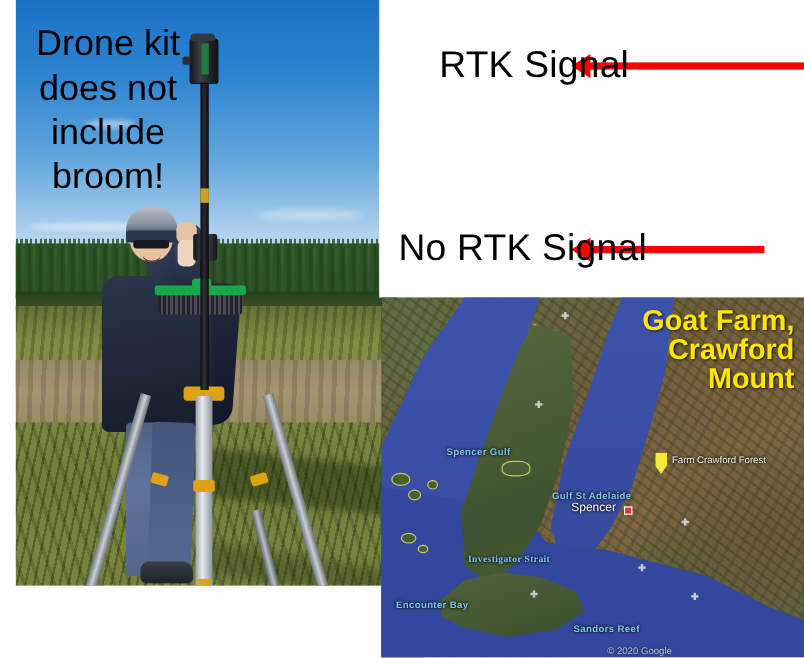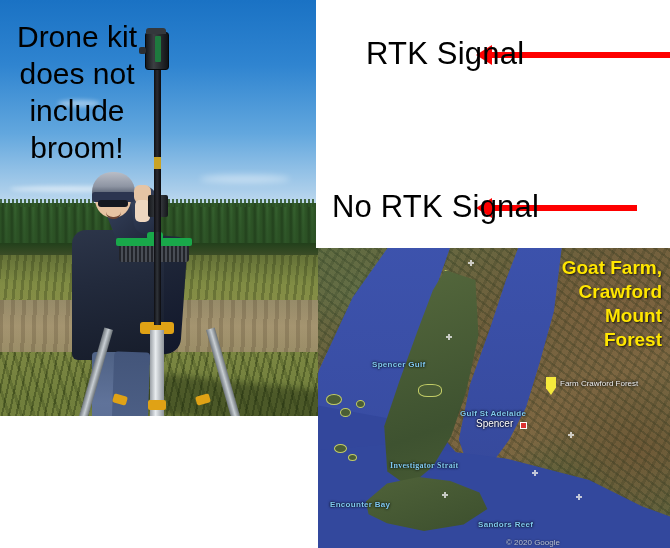--- a/index.html
+++ b/index.html
@@ -1,20 +1,20 @@
 <!DOCTYPE html>
 <html><head>
 <meta charset="utf-8">
 <style>
   html,body{margin:0;padding:0;background:#fff;}
   body{width:670px;height:548px;font-family:"Liberation Sans",sans-serif;}
   #stage{position:relative;width:670px;height:548px;overflow:hidden;background:#fff;}
 
   
-  #photo{position:absolute;left:0;top:0;width:318px;height:416px;overflow:hidden;}
+  #photo{position:absolute;left:13px;top:0;width:318px;height:488px;overflow:hidden;}
   .sky{position:absolute;left:0;top:0;width:318px;height:215px;
        background:linear-gradient(180deg,#1a72c4 0%,#2f84d0 30%,#62a7de 62%,#a9cdea 88%,#cfe2f2 100%);}
   .cloud1{position:absolute;left:58px;top:100px;width:42px;height:7px;border-radius:50%;
           background:rgba(255,255,255,.45);filter:blur(2px);}
   .cloud2{position:absolute;left:10px;top:186px;width:120px;height:6px;border-radius:50%;
           background:rgba(255,255,255,.5);filter:blur(2px);}
   .cloud3{position:absolute;left:200px;top:175px;width:90px;height:8px;border-radius:50%;
           background:rgba(255,255,255,.4);filter:blur(3px);}
   
   .treeline{position:absolute;left:0;top:203px;width:318px;height:46px;
@@ -178,21 +178,21 @@
   .mcity{position:absolute;color:#ffffff;font-size:10px;white-space:nowrap;
         text-shadow:0 0 2px rgba(0,0,0,.95),0 0 3px rgba(0,0,0,.85);}
   #dot-adelaide{position:absolute;left:202px;top:174px;width:5px;height:5px;background:#d33;border:1px solid #fff;}
 
   #pin-mcf{position:absolute;left:228px;top:129px;width:10px;height:18px;background:#f5e93c;
         clip-path:polygon(0% 0%,100% 0%,100% 58%,50% 100%,0% 62%);
         filter:drop-shadow(0 0 1px rgba(0,0,0,.8));}
   #label-mcf{left:242px;top:131px;}
 
   #farm-title{position:absolute;right:8px;top:8px;width:180px;text-align:right;
-        color:#ffe600;font-weight:bold;font-size:19px;line-height:24px;
+        color:#ffe600;font-weight:bold;font-size:24px;line-height:24px;
         text-shadow:1px 1px 2px rgba(0,0,0,.75);}
 
   #map-credit{position:absolute;left:188px;bottom:1px;color:#cfd6dd;font-size:8px;opacity:.85;
         text-shadow:0 0 2px rgba(0,0,0,.8);}
 
   .town{position:absolute;width:6px;height:6px;opacity:.8;}
   .town:before{content:"";position:absolute;left:2px;top:0;width:2px;height:6px;background:#e8e8e8;}
   .town:after{content:"";position:absolute;left:0;top:2px;width:6px;height:2px;background:#e8e8e8;}
 </style>
 </head>
@@ -285,35 +285,34 @@
     <div class="islet" style="left:30px;top:206px;width:7px;height:5px;"></div>
     <div class="islet" style="left:100px;top:136px;width:22px;height:11px;border-radius:40%;"></div>
 
     <div class="town" style="left:150px;top:12px;"></div>
     <div class="town" style="left:128px;top:86px;"></div>
     <div class="town" style="left:250px;top:184px;"></div>
     <div class="town" style="left:214px;top:222px;"></div>
     <div class="town" style="left:124px;top:244px;"></div>
     <div class="town" style="left:258px;top:246px;"></div>
 
-    <div class="mlabel" style="left:54px;top:112px;">Spencer Gulf</div>
+    <div class="mlabel" style="left:54px;top:124px;">Spencer Gulf</div>
     <div class="mlabel" style="left:142px;top:161px;">Gulf St Adelaide</div>
     <div class="mlabel" style="left:72px;top:213px;font-family:Liberation Serif, serif;">Investigator Strait</div>
     <div class="mlabel" style="left:12px;top:252px;">Encounter Bay</div>
     <div class="mlabel" style="left:160px;top:272px;">Sandors Reef</div>
 
     <div class="mcity" style="left:158px;top:170px;">Spencer</div>
     <div id="dot-adelaide"></div>
 
     <div id="pin-mcf"></div>
     <div class="mlabel-w" id="label-mcf">Farm Crawford Forest</div>
 
     <div id="farm-title">
         <div>Goat Farm,</div>
         <div>Crawford</div>
         <div>Mount</div>
-        <div>Forest</div>
       </div>
 
     <div id="map-credit">© 2020 Google</div>
   </div>
 
 </div>
 
 </body></html>

